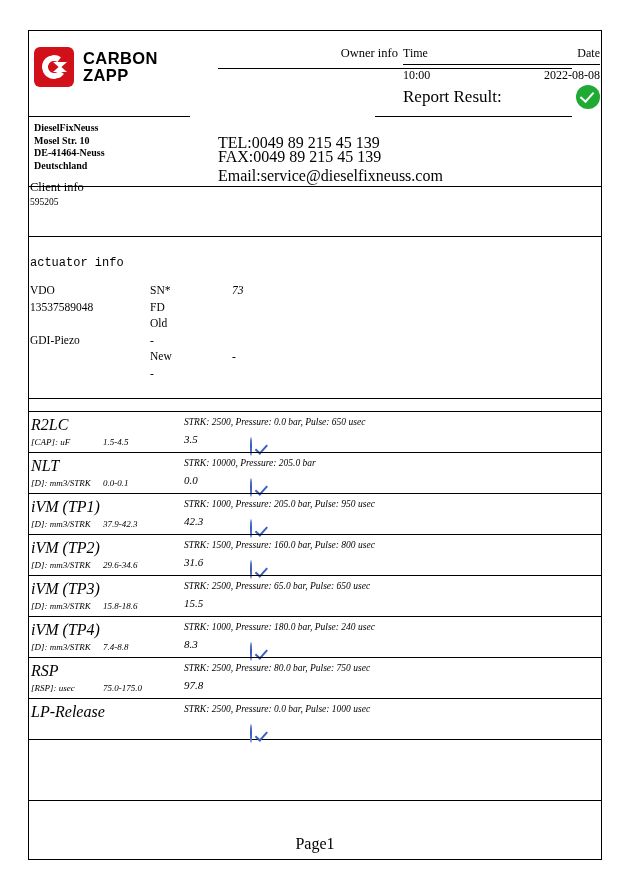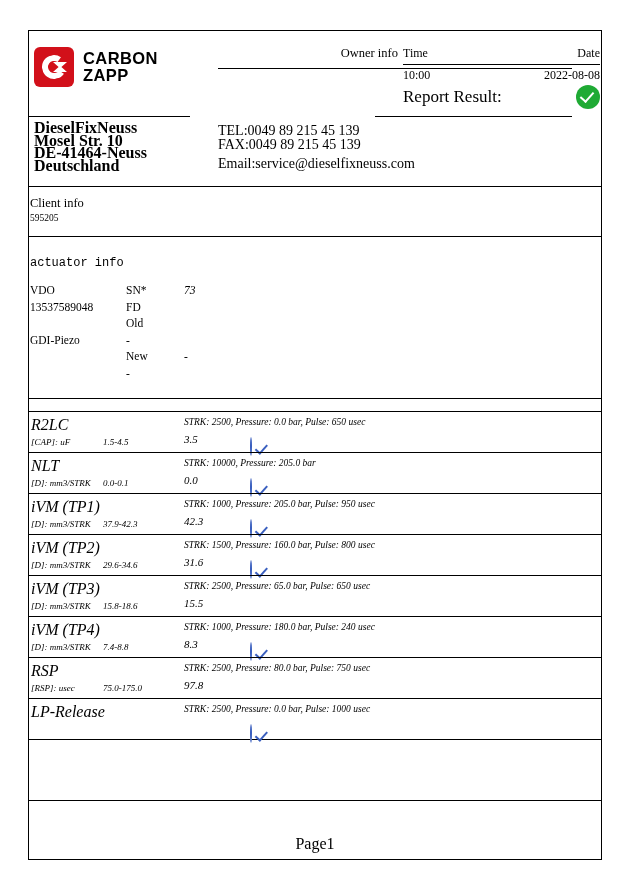--- a/index.html
+++ b/index.html
@@ -156,43 +156,43 @@
     position: absolute;
     border-bottom: 1px solid #000;
   }
 
   .addr {
     position: absolute;
     left: 34px;
     top: 122px;
     font-family: "Liberation Serif", serif;
     font-weight: bold;
+    font-size: 10px;
+    line-height: 12.5px;
+  }
+  .contact {
+    position: absolute;
+    left: 218px;
+    top: 136px;
     font-size: 16px;
-    line-height: 12.5px;
-  }
-  .contact {
-    position: absolute;
-    left: 218px;
-    top: 124px;
-    font-size: 14px;
     line-height: 14px;
   }
   .contact .mail { margin-top: 5px; }
   .device {
     position: absolute;
     left: 404px;
     top: 140px;
     font-size: 11px;
     line-height: 13.5px;
   }
 
   .client {
     position: absolute;
     left: 30px;
-    top: 196px;
+    top: 180px;
     font-size: 12.5px;
   }
   .client .num {
     font-size: 9.5px;
     margin-top: 2px;
   }
 
   .actuator-title {
     position: absolute;
     left: 30px;
@@ -201,21 +201,21 @@
     font-family: Liberation Mono, monospace;
   }
   .actuator-grid {
     position: absolute;
     left: 30px;
     top: 282px;
     width: 400px;
     font-size: 11.5px;
     line-height: 16.5px;
   }
-  .ag-row { display: flex; }
+  .ag-row { display: flex; gap: 24px; }
   .ag-c1 { width: 96px; }
   .ag-c2 { width: 58px; }
   .ag-c3 { width: 120px; font-style: italic; }
 
   
   .tests {
     position: absolute;
     left: 28px;
     top: 411px;
     width: 574px;

